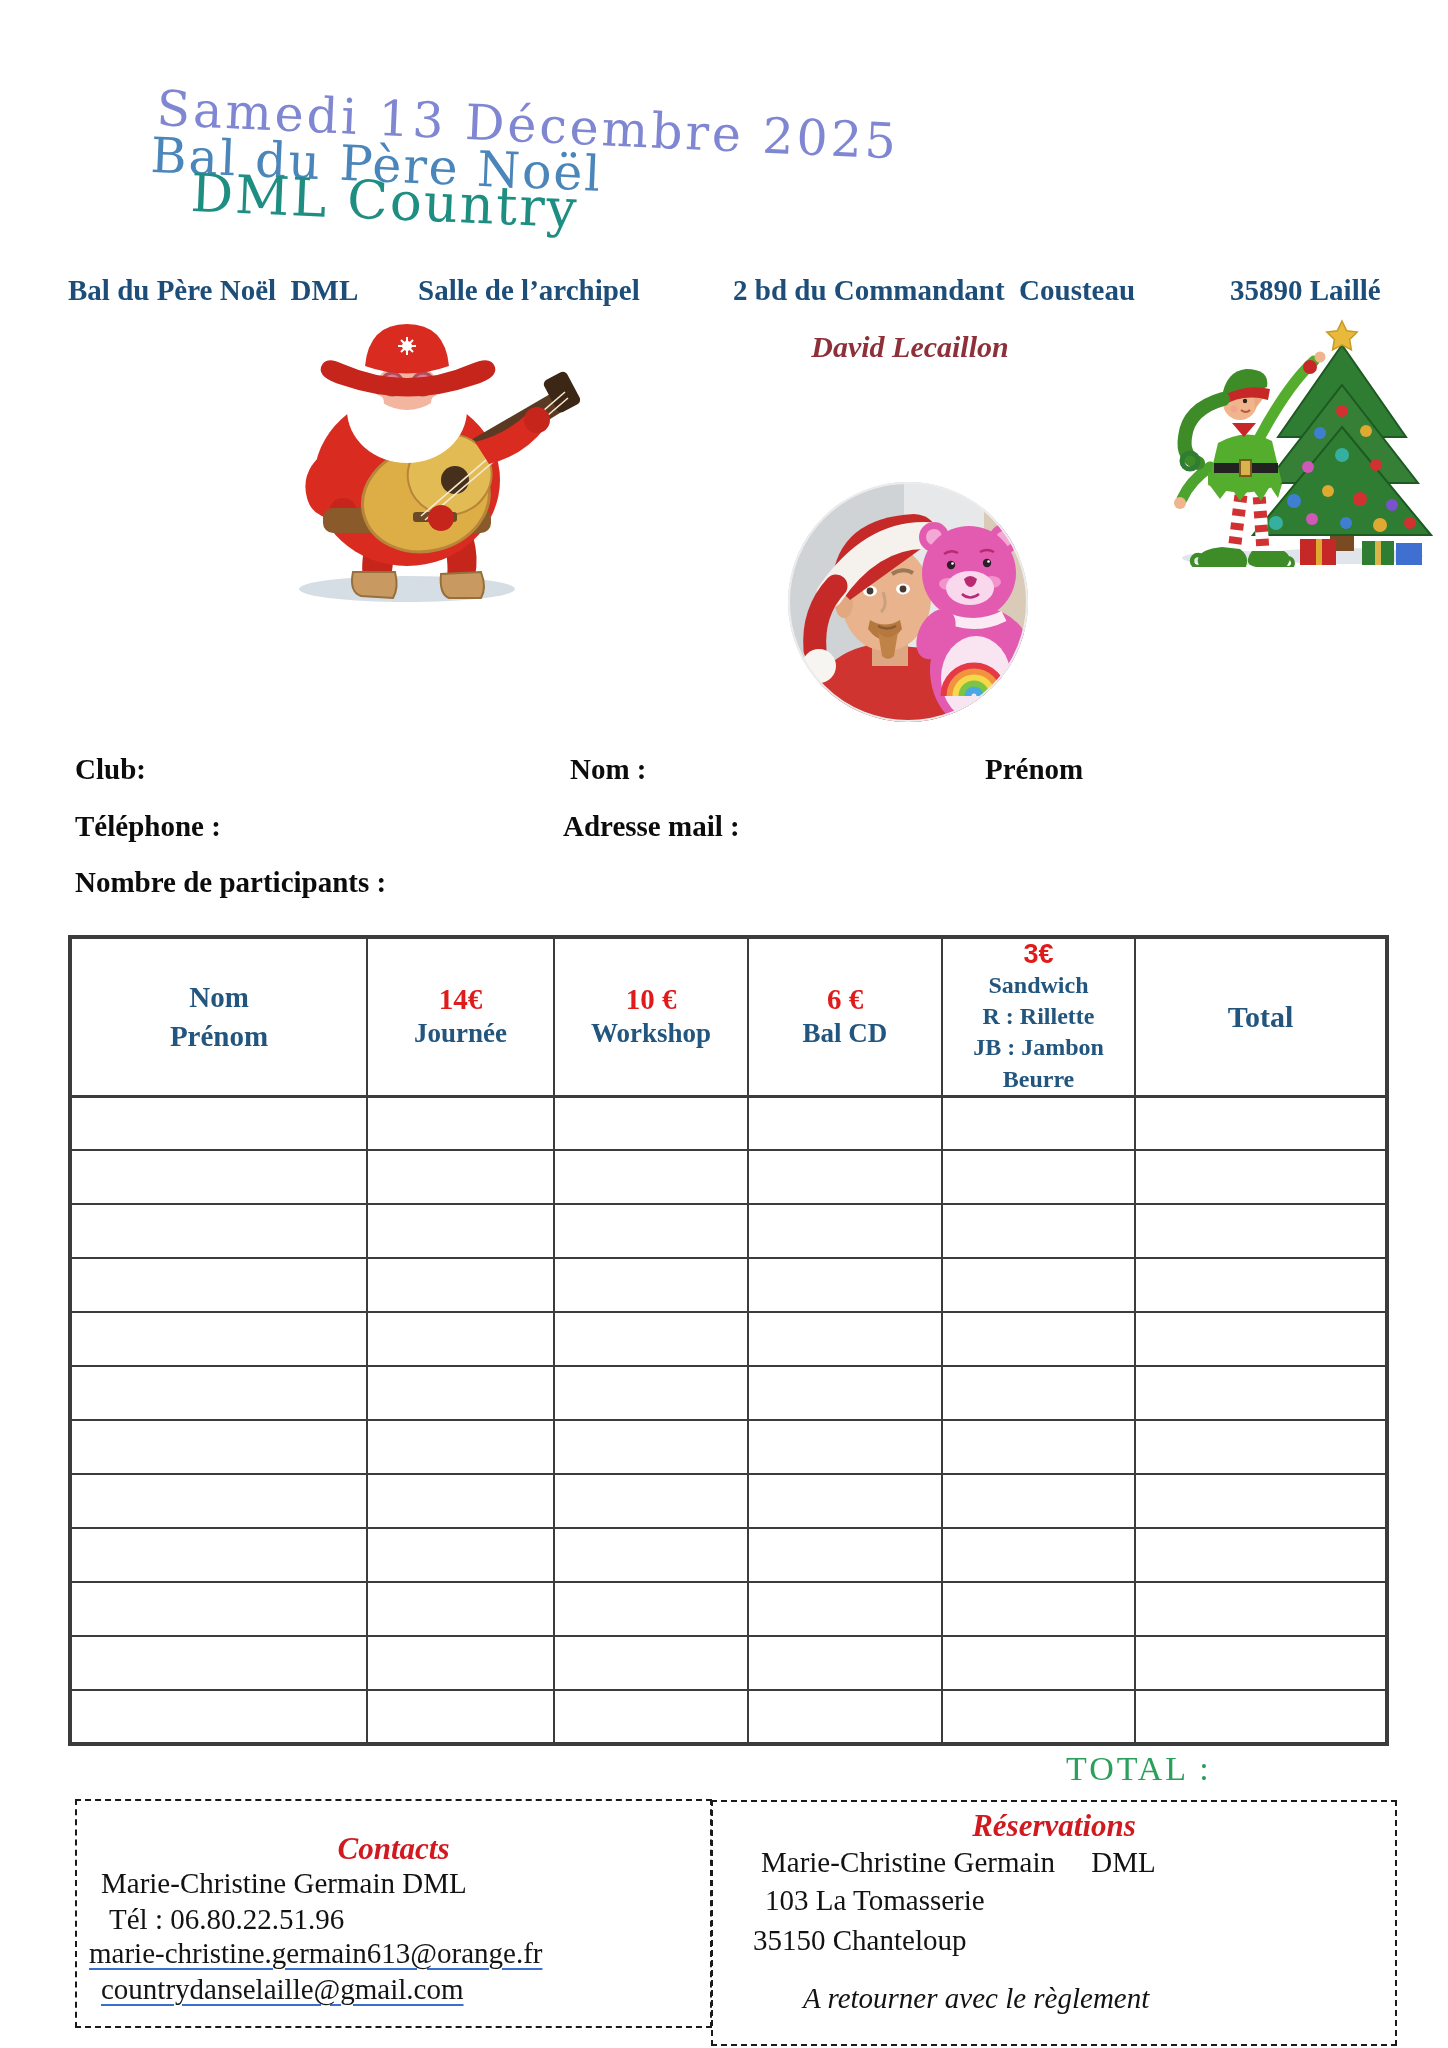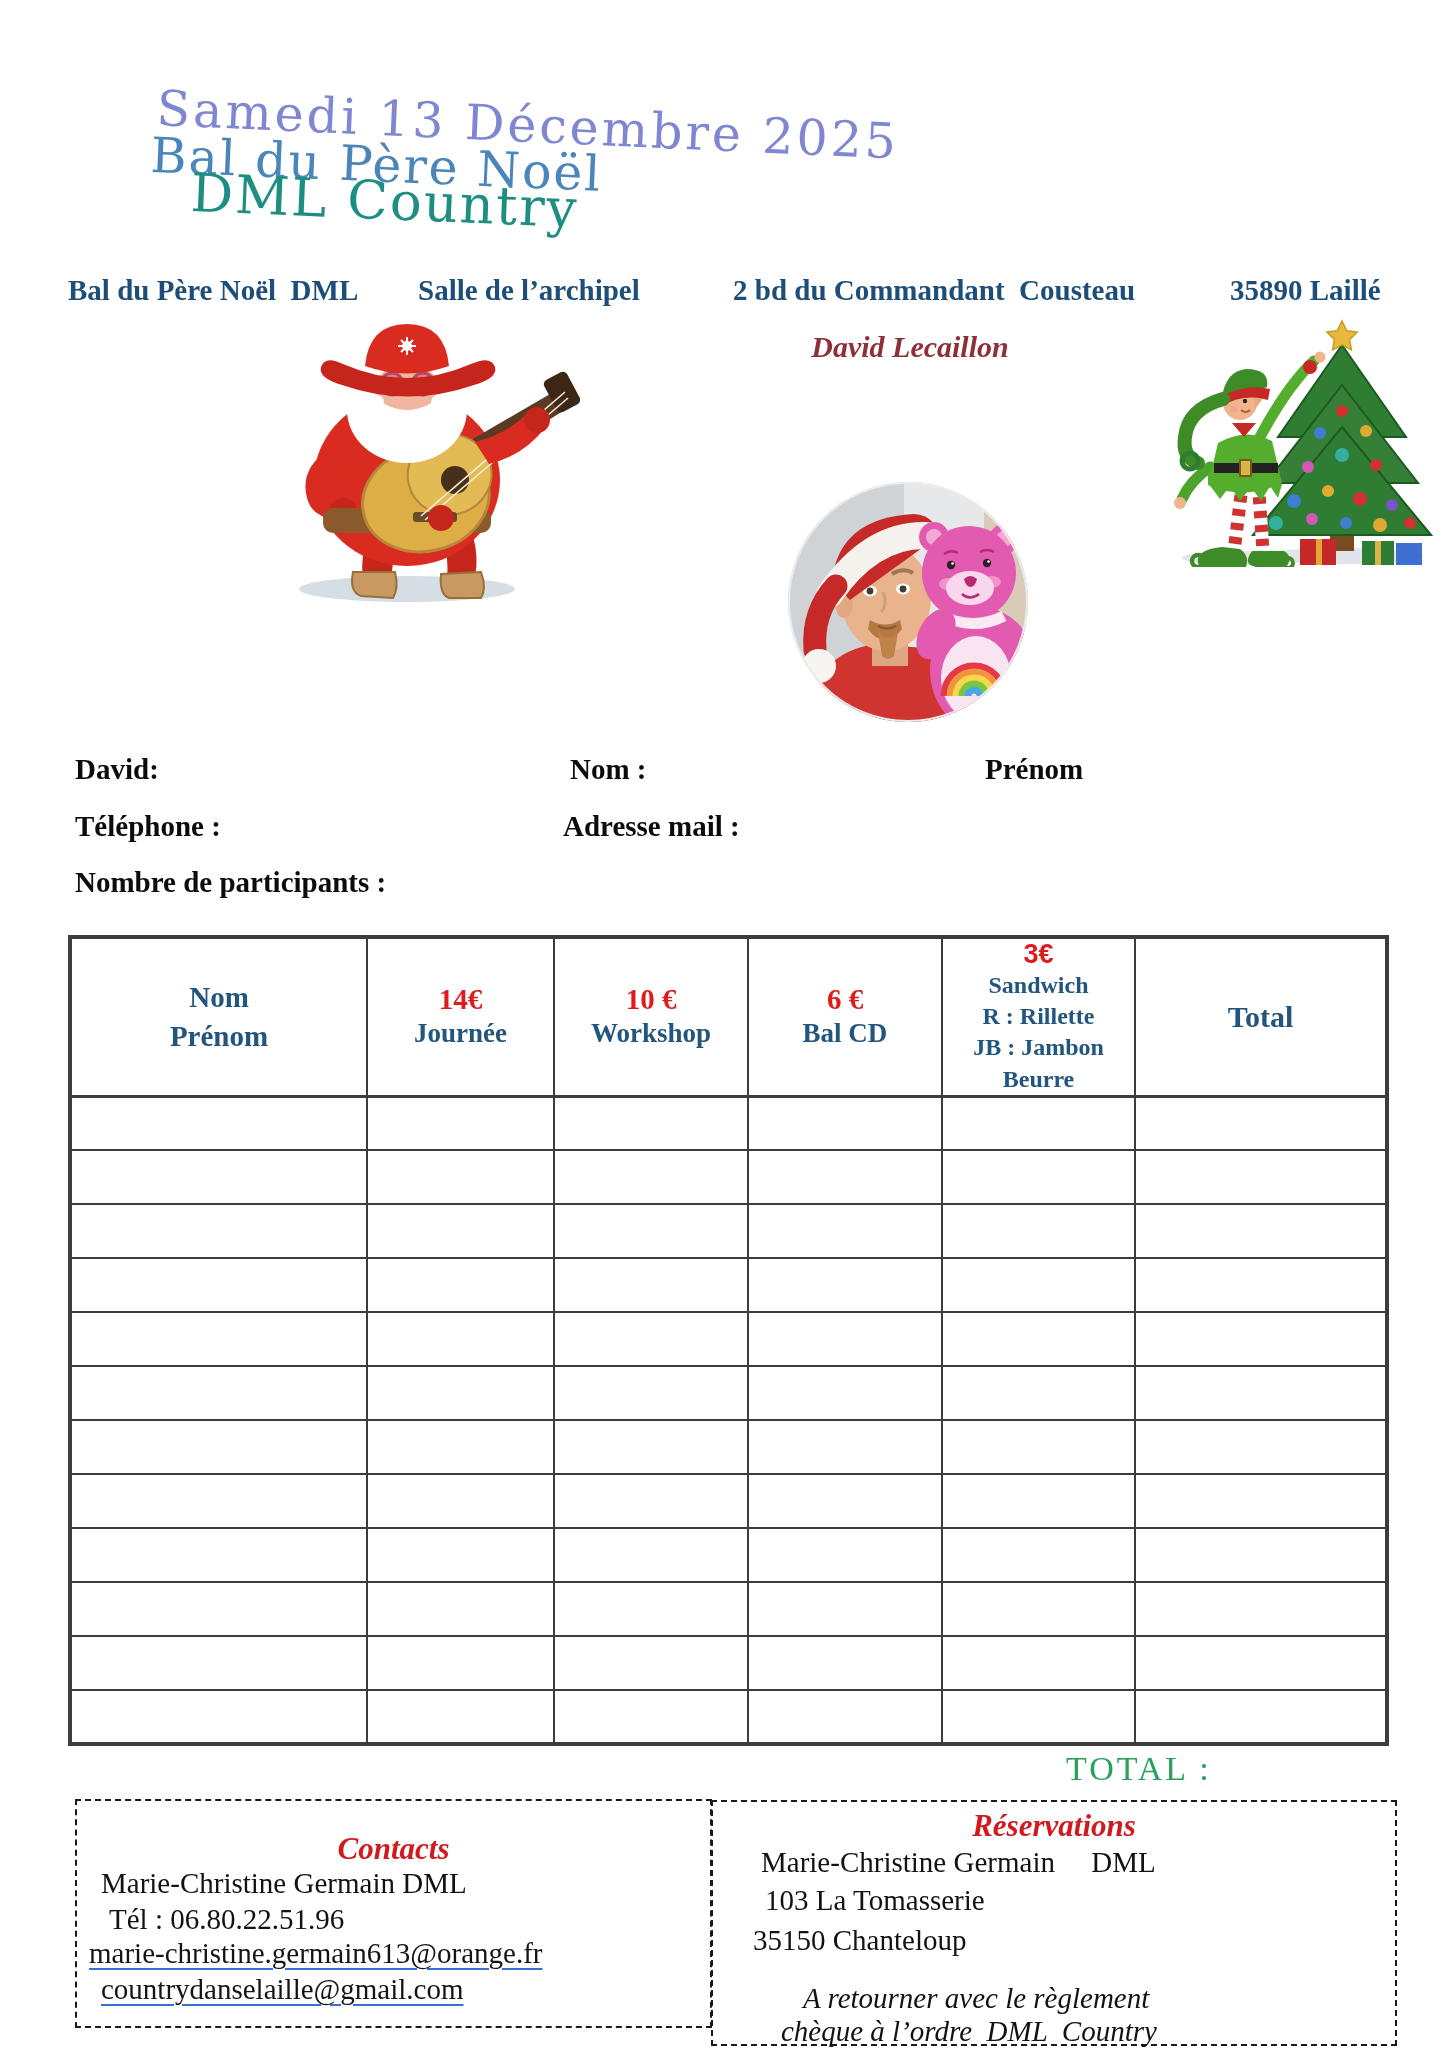--- a/index.html
+++ b/index.html
@@ -236,21 +236,21 @@
     <polygon points="106,84 120,77 107,94" fill="#eaa87e"></polygon>
     <circle cx="97" cy="86" r="2.2" fill="#2c2218"></circle>
     <circle cx="86" cy="94" r="3.5" fill="#f2a58c"></circle>
     <path d="M93 95 q5 4 9 0" stroke="#b05c3c" stroke-width="2" fill="none"></path>
     <path d="M74 82 Q78 56 98 54 Q122 54 119 72 L76 88 z" fill="#3e8c28"></path>
     <path d="M72 82 q26 -14 50 -8 l-2 11 q-24 -7 -46 6 z" fill="#c62828"></path>
     <path d="M75 84 Q40 94 37 122 Q34 142 50 148" stroke="#3e8c28" stroke-width="14" fill="none" stroke-linecap="round"></path>
     <circle cx="42" cy="146" r="8" stroke="#2f7d33" stroke-width="5" fill="none"></circle>
   </svg>
 
-  <div class="abs flabel" style="left:75px;top:753px;">David:</div>
+  <div class="abs flabel" style="left:75px;top:753px;">Club:</div>
   <div class="abs flabel" style="left:570px;top:753px;">Nom :</div>
   <div class="abs flabel" style="left:985px;top:753px;">Prénom</div>
   <div class="abs flabel" style="left:75px;top:810px;">Téléphone :</div>
   <div class="abs flabel" style="left:563px;top:810px;">Adresse mail :</div>
   <div class="abs flabel" style="left:75px;top:866px;">Nombre de participants :</div>
 
   <div class="abs tblwrap">
     <table class="reg">
       <colgroup>
         <col style="width:297px">
@@ -400,16 +400,15 @@
     <div class="bline mail" style="left:12px;top:136px;">marie-christine.germain613@orange.fr</div>
     <div class="bline mail" style="left:12px;top:172px;margin-left:12px;">countrydanselaille@gmail.com</div>
   </div>
 
   <div class="abs box box-resa">
     <div class="box-title" style="top:6px;">Réservations</div>
     <div class="bline" style="left:48px;top:44px;">Marie-Christine Germain     DML</div>
     <div class="bline" style="left:52px;top:82px;">103 La Tomasserie</div>
     <div class="bline" style="left:40px;top:122px;">35150 Chanteloup</div>
     <div class="bline bnote" style="left:90px;top:180px;">A retourner avec le règlement</div>
-    <div class="bline bnote" style="left:68px;top:213px;">chèque à l’ordre  DML  Country</div>
   </div>
 
 </div>
 
 </body></html>

